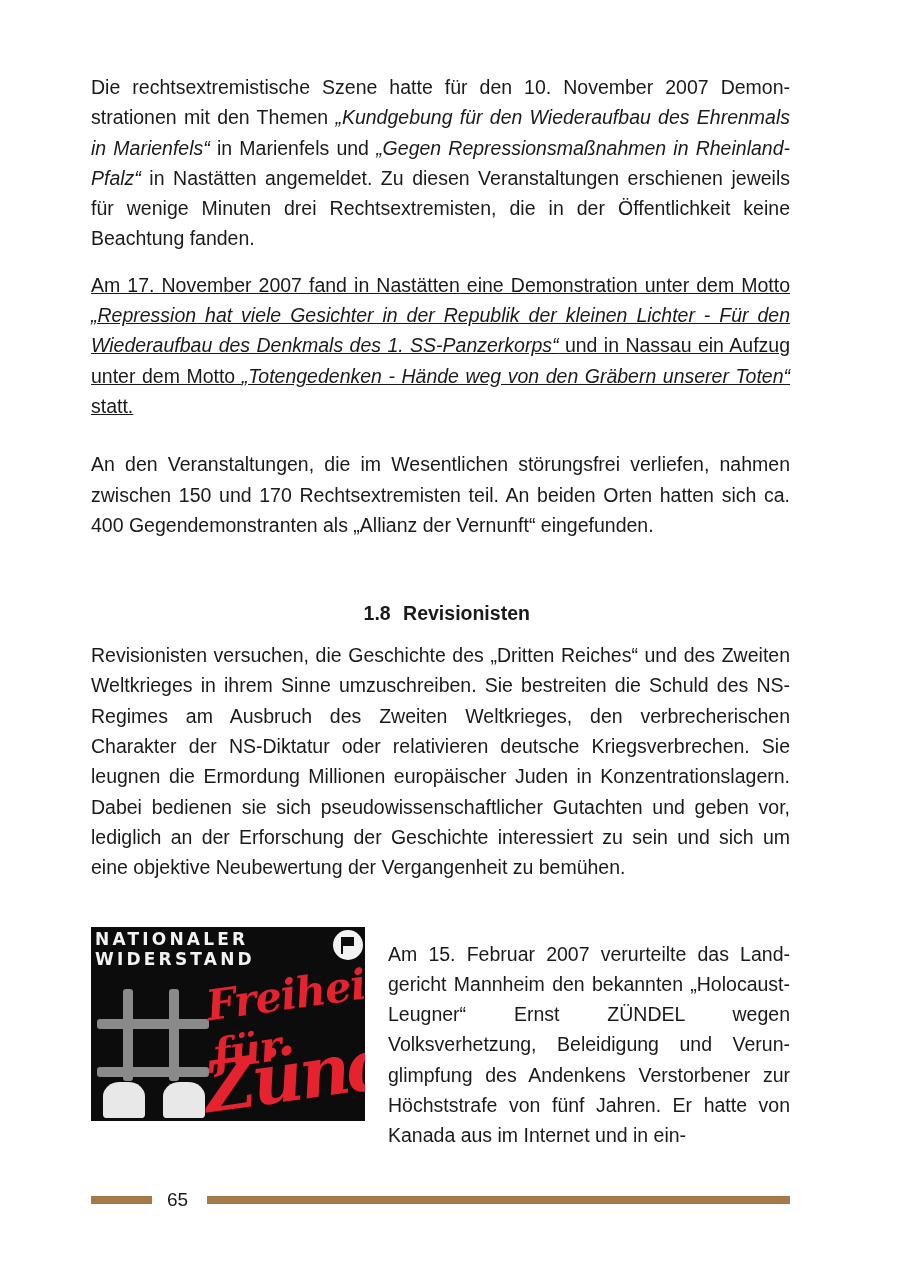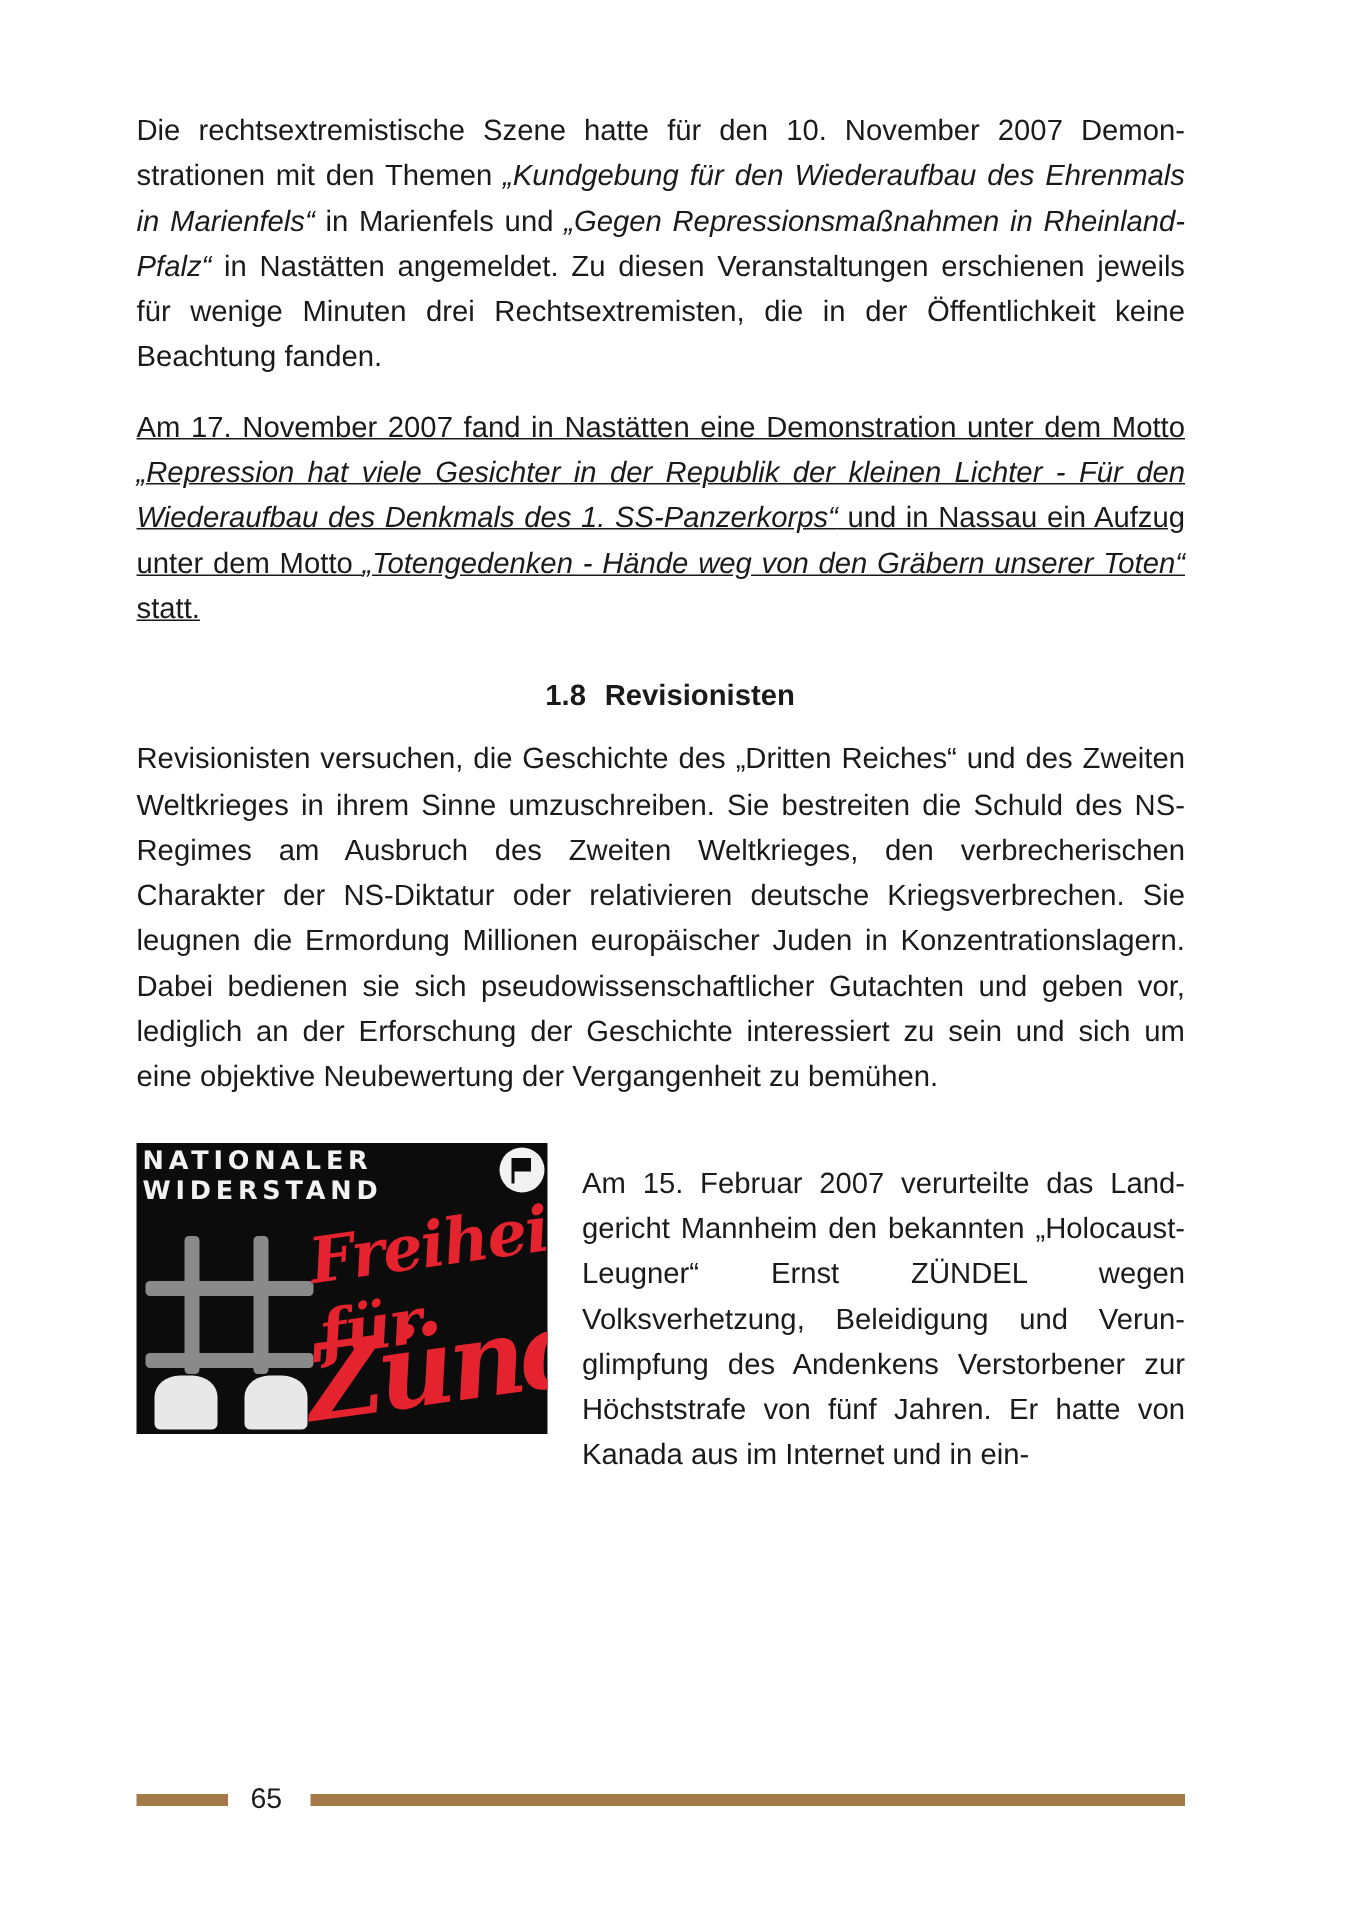--- a/index.html
+++ b/index.html
@@ -6,21 +6,21 @@
   body { width: 900px; height: 1276px; position: relative; overflow: hidden;
          font-family: "Liberation Sans", sans-serif; color: #1a1a1a; }
   .page { position: absolute; left: 91px; top: 72px; width: 699px; }
   p { margin: 0; font-size: 19.5px; line-height: 30.3px; text-align: justify; hyphens: manual; }
   p.last-line-left { text-align-last: left; }
   .para-1 { margin-bottom: 16px; }
   .para-2 { margin-bottom: 28px; text-decoration: underline; }
   .para-3 { margin-bottom: 58px; }
   h2 { margin: 0 0 12px 0; font-size: 19.5px; font-weight: bold; line-height: 30px; text-align: center; }
   h2 .num { display: inline-block; width: 52px; }
-  .para-4 { margin-bottom: 24px; }
+  .para-4 { margin-bottom: 40px; }
   i { font-style: italic; }
   .figure-row { position: relative; height: 210px; }
   .poster { position: absolute; left: 0; top: 4px; width: 274px; height: 194px; background: #0c0c0c; overflow: hidden; }
   .poster .l1, .poster .l2 { position: absolute; left: 4px; color: #f2f2f2; font-family: "DejaVu Sans", sans-serif;
          font-weight: bold; font-size: 17px; letter-spacing: 3.2px; text-align: center; }
   .poster .l1 { top: 2px; }
   .poster .l2 { top: 22px; }
   .poster .flag-circle { position: absolute; left: 242px; top: 3px; width: 30px; height: 30px; border-radius: 50%; background: #f2f2f2; }
   .poster .flag-circle::after { content: ""; position: absolute; left: 9px; top: 7px; width: 12px; height: 9px; background: #0c0c0c; }
   .poster .flag-circle::before { content: ""; position: absolute; left: 8px; top: 7px; width: 2px; height: 17px; background: #0c0c0c; }
@@ -39,20 +39,21 @@
 </style>
 </head>
 <body>
 
 <div class="page">
 
   <p class="para-1"><span>Die rechtsextremistische Szene hatte für den 10. November 2007 Demon­strationen mit den Themen </span><i>„Kundgebung für den Wiederaufbau des Ehren­mals in Marienfels“</i><span> in Marienfels und </span><i>„Gegen Repressionsmaßnahmen in Rheinland-Pfalz“</i><span> in Nastätten angemeldet. Zu diesen Veranstaltungen erschienen jeweils für wenige Minuten drei Rechtsextremisten, die in der Öffentlichkeit keine Beachtung fanden.</span></p>
 
   <p class="para-2"><span>Am 17. November 2007 fand in Nastätten eine Demonstration unter dem Motto </span><i>„Repression hat viele Gesichter in der Republik der kleinen Lichter - Für den Wiederaufbau des Denkmals des 1. SS-Panzerkorps“</i><span> und in Nassau ein Aufzug unter dem Motto </span><i>„Totengedenken - Hände weg von den Gräbern unserer Toten“</i><span> statt.</span></p>
 
+  <p class="para-3 last-line-left">An den Veranstaltungen, die im Wesentlichen störungsfrei verliefen, nah­men zwischen 150 und 170 Rechtsextremisten teil. An beiden Orten hatten sich ca. 400 Gegendemonstranten als „Allianz der Vernunft“ eingefunden.</p>
 
   <h2><span class="num">1.8</span><span>Revisionisten</span></h2>
 
   <p class="para-4 last-line-left">Revisionisten versuchen, die Geschichte des „Dritten Reiches“ und des Zweiten Weltkrieges in ihrem Sinne umzuschreiben. Sie bestreiten die Schuld des NS-Regimes am Ausbruch des Zweiten Weltkrieges, den verbrecherischen Charakter der NS-Diktatur oder relativieren deutsche Kriegsverbrechen. Sie leugnen die Ermordung Millionen europäischer Juden in Konzentrationslagern. Dabei bedienen sie sich pseudowissen­schaftlicher Gutachten und geben vor, lediglich an der Erforschung der Geschichte interessiert zu sein und sich um eine objektive Neubewertung der Vergangenheit zu bemühen.</p>
 
   <div class="figure-row">
     <div class="poster" role="img" aria-label="Abgebildetes Propagandaplakat der rechtsextremistischen Szene">
       <div class="l1">NATIONALER</div>
       <div class="l2">WIDERSTAND</div>
       <div class="flag-circle"></div>

